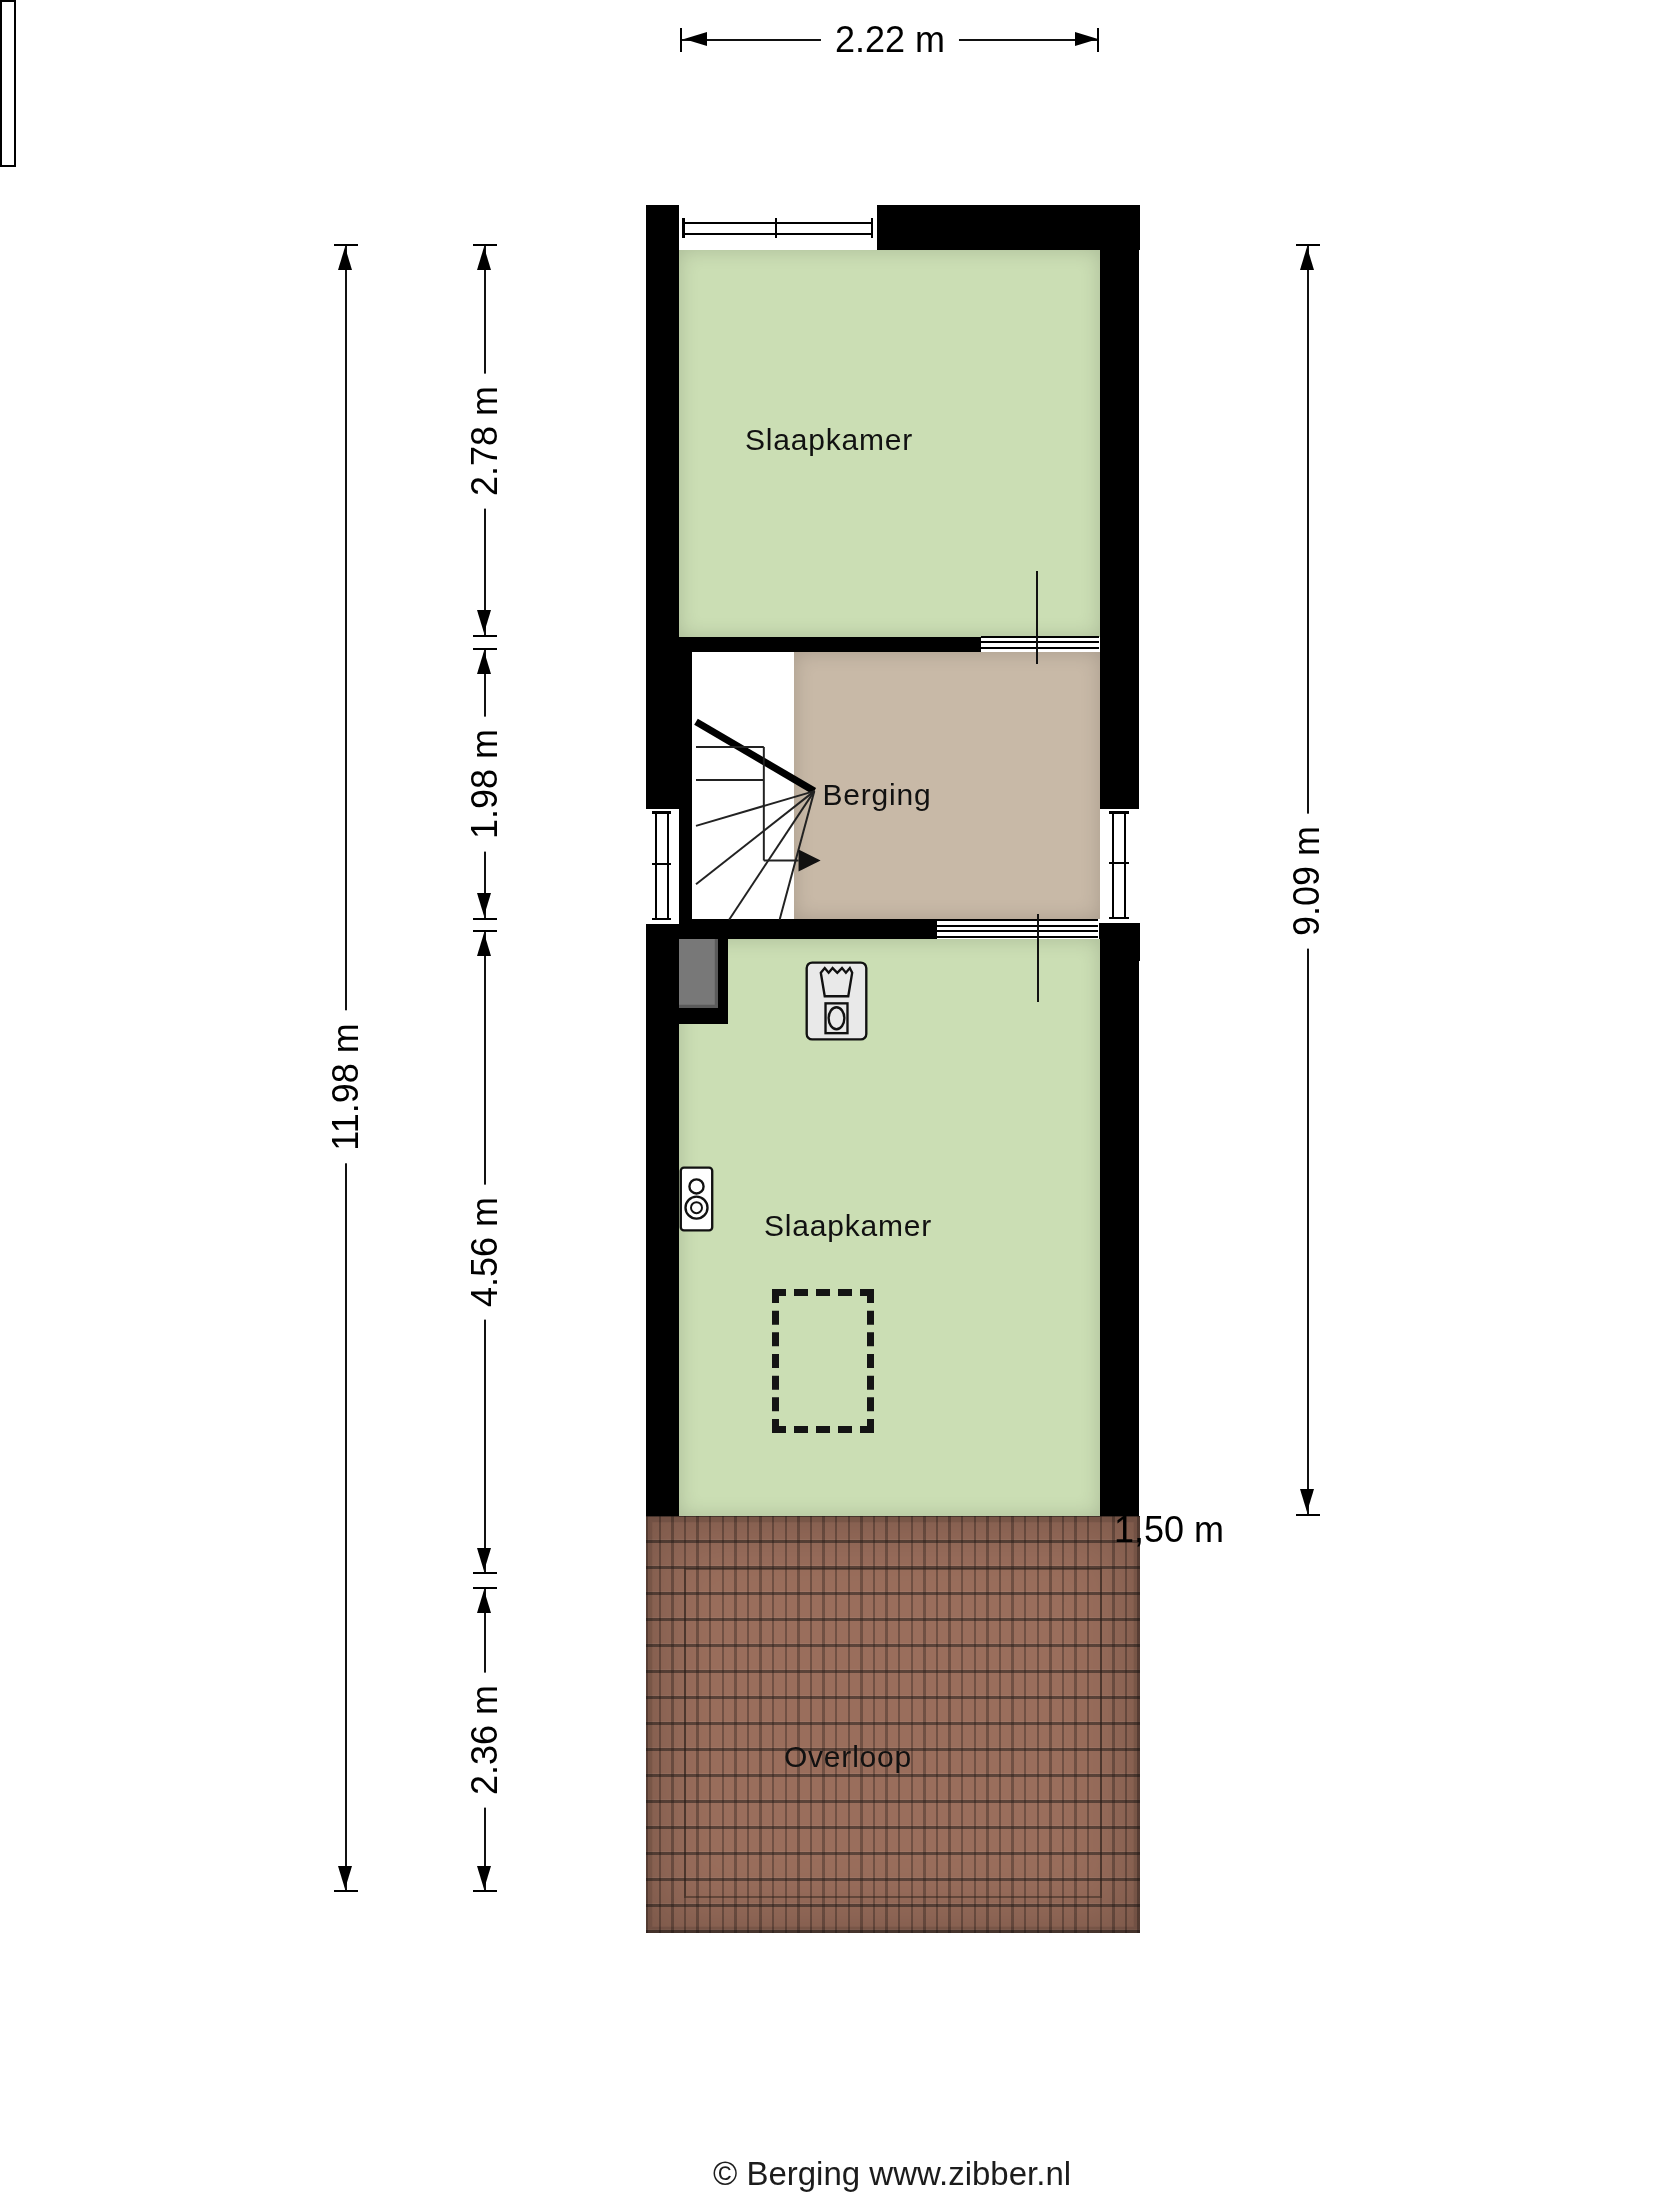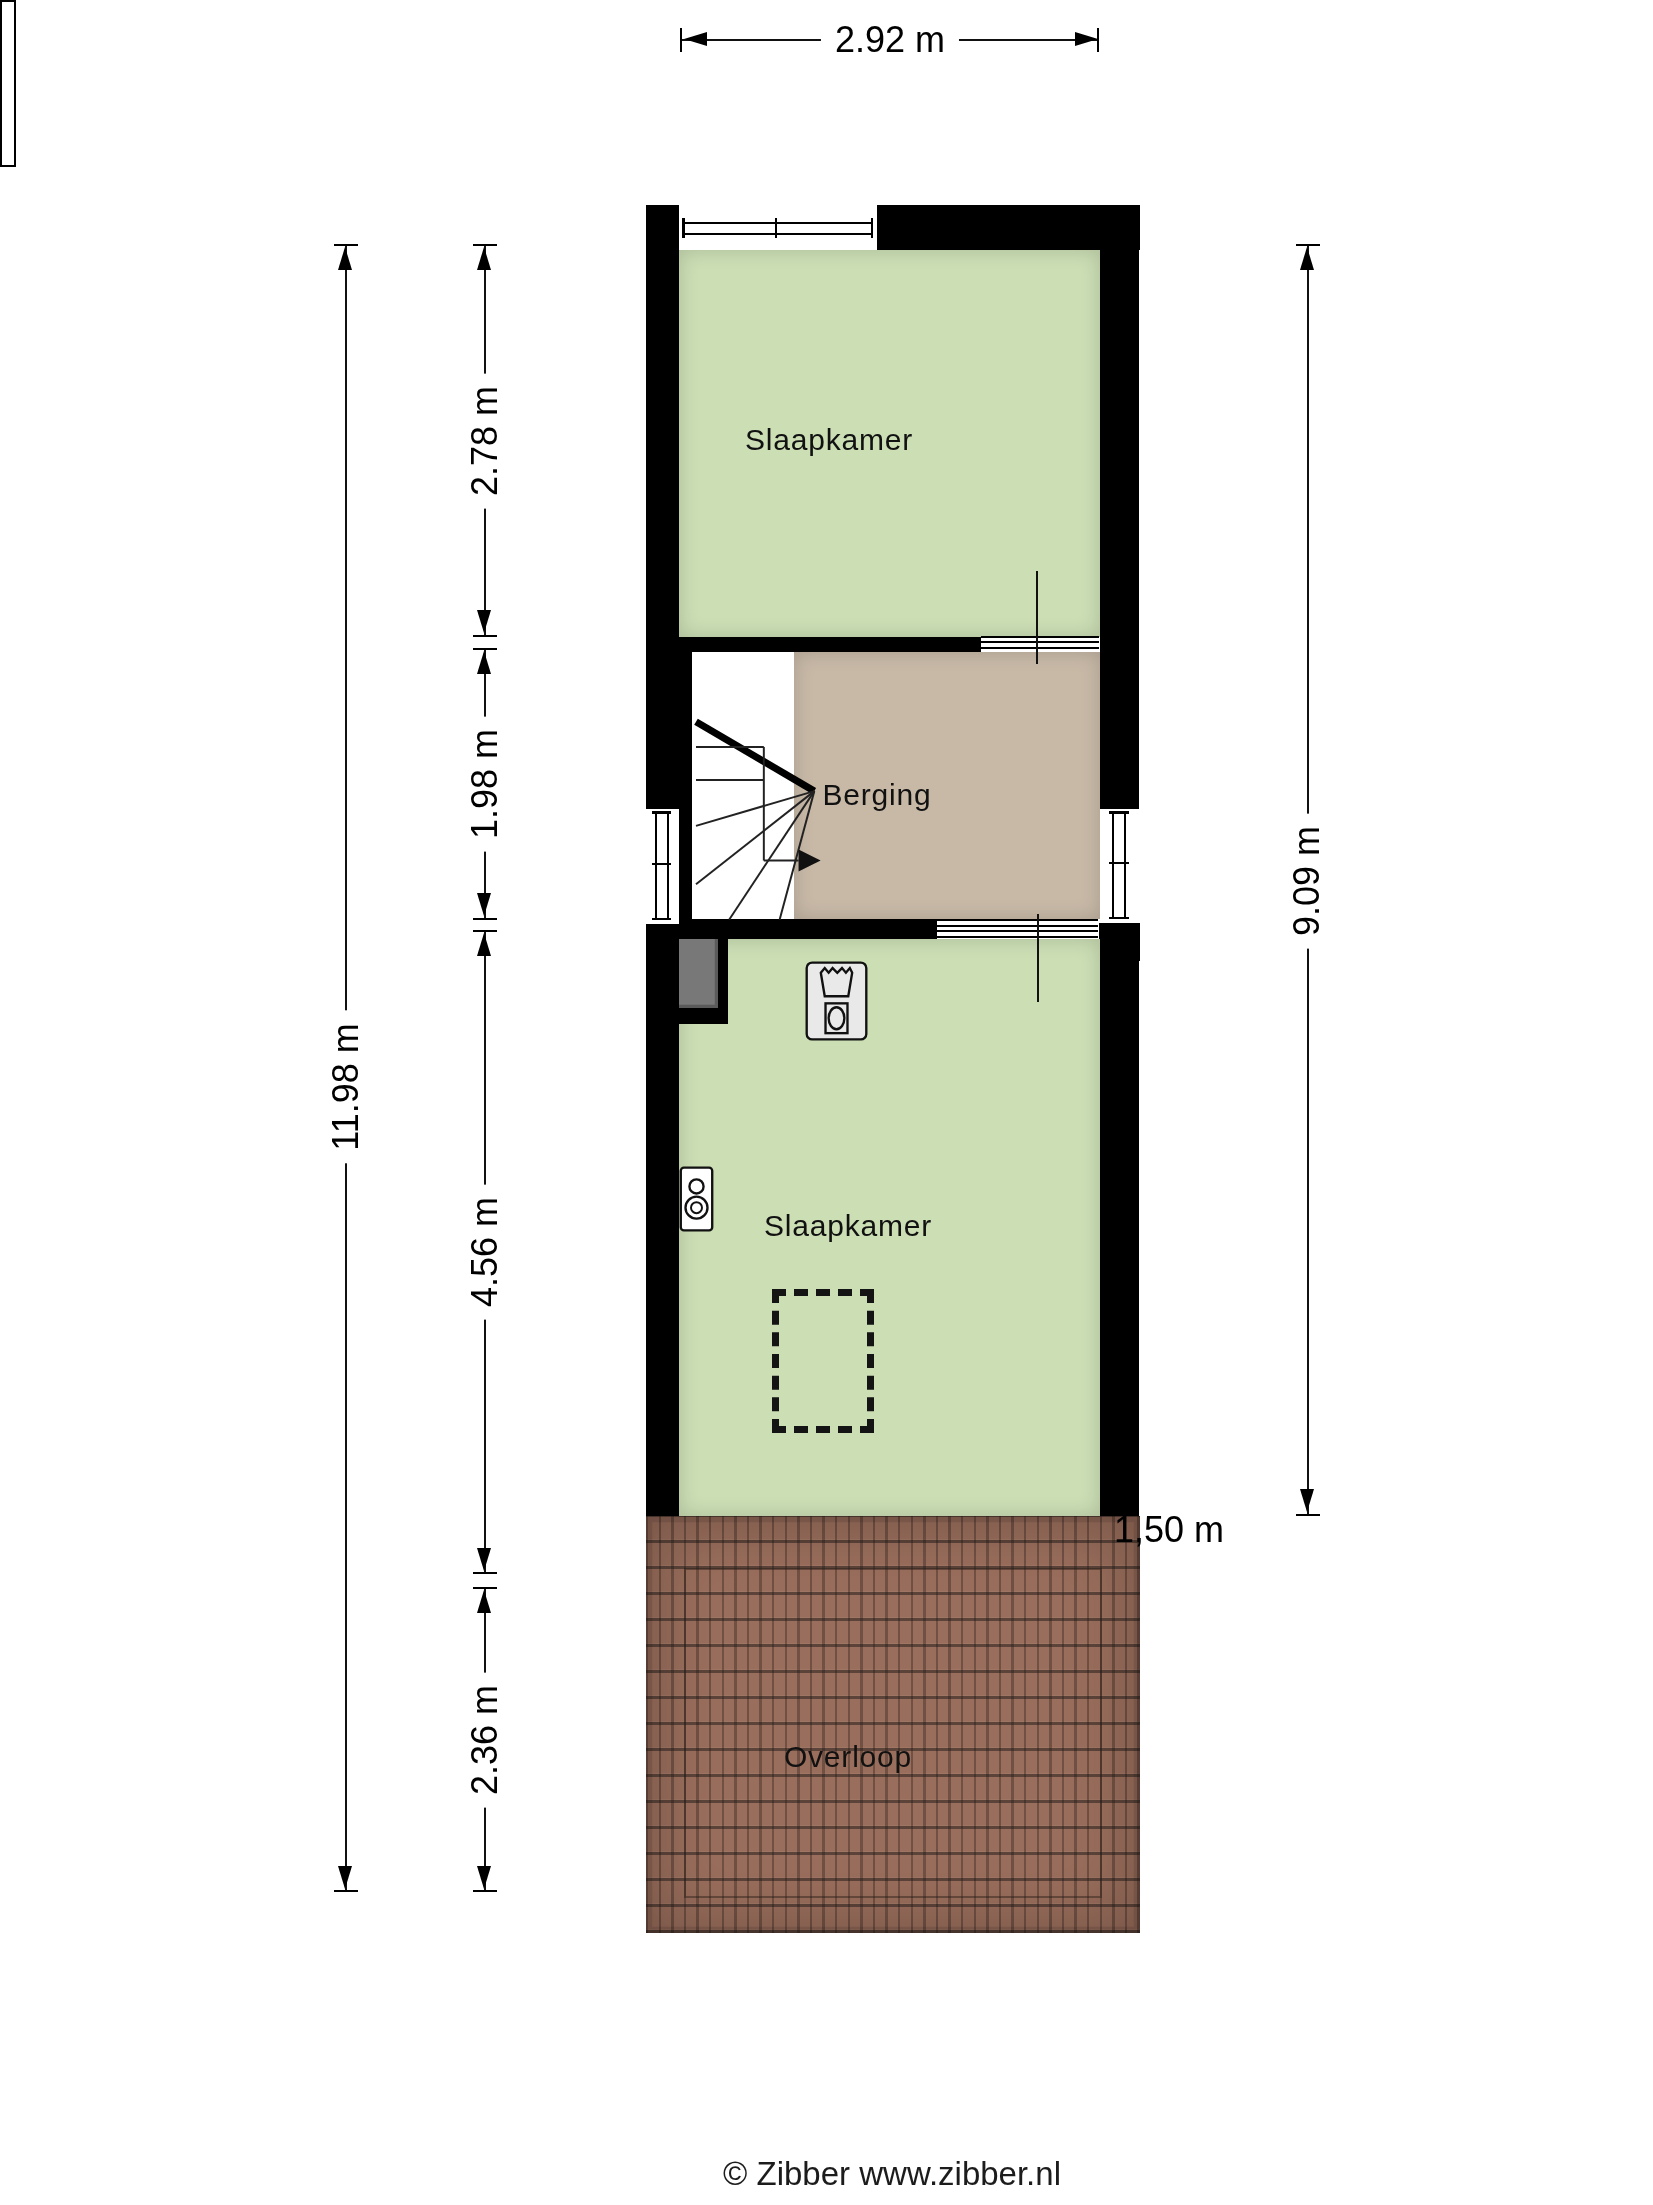--- a/index.html
+++ b/index.html
@@ -76,21 +76,21 @@
 </head>
 <body>
 
 <div id="canvas">
 
   <div class="dline" style="left:682px; top:39px; width:417px; height:2.4px;"></div>
   <div class="tick-v" style="left:680px; top:28px;"></div>
   <div class="tick-v" style="left:1097px; top:28px;"></div>
   <div class="ar ar-lf" style="left:684px; top:31.5px;"></div>
   <div class="ar ar-rt" style="left:1075px; top:31.5px;"></div>
-  <div class="dim-label-h" style="left:890px; top:40px;">2.92 m</div>
+  <div class="dim-label-h" style="left:890px; top:40px;">2.22 m</div>
 
   <div class="wall" style="left:646px; top:205px; width:494px; height:45px;"></div>
   <div class="wall" style="left:646px; top:205px; width:33px; height:447px;"></div>
   <div class="wall" style="left:646px; top:652px; width:46px; height:287px;"></div>
   <div class="wall" style="left:646px; top:939px; width:33px; height:577px;"></div>
   <div class="wall" style="left:1100px; top:205px; width:39px; height:1311px;"></div>
   <div class="wall" style="left:679px; top:636px; width:302px; height:15.8px;"></div>
   <div class="wall" style="left:679px; top:919px; width:258px; height:19.7px;"></div>
   <div class="wall" style="left:1099px; top:923px; width:41px; height:38px;"></div>
 
@@ -209,16 +209,16 @@
 
   <div class="dline" style="left:484px; top:1589px; width:2.4px; height:303px;"></div>
   <div class="tick-h" style="left:473px; top:1587px;"></div>
   <div class="ar ar-up" style="left:477px; top:1590px;"></div>
   <div class="tick-h" style="left:473px; top:1890px;"></div>
   <div class="ar ar-dn" style="left:477px; top:1866px;"></div>
   <div class="dim-label-v" style="left:485px; top:1740px;">2.36 m</div>
 
   <div class="plain-label" style="left:1114px; top:1509px;">1,50 m</div>
 
-  <div class="footer-line" style="left:892px; top:2155px;">© Zibber www.zibber.nl</div>
+  <div class="footer-line" style="left:892px; top:2155px;">© Berging www.zibber.nl</div>
 
 </div>
 
 
 </body></html>

